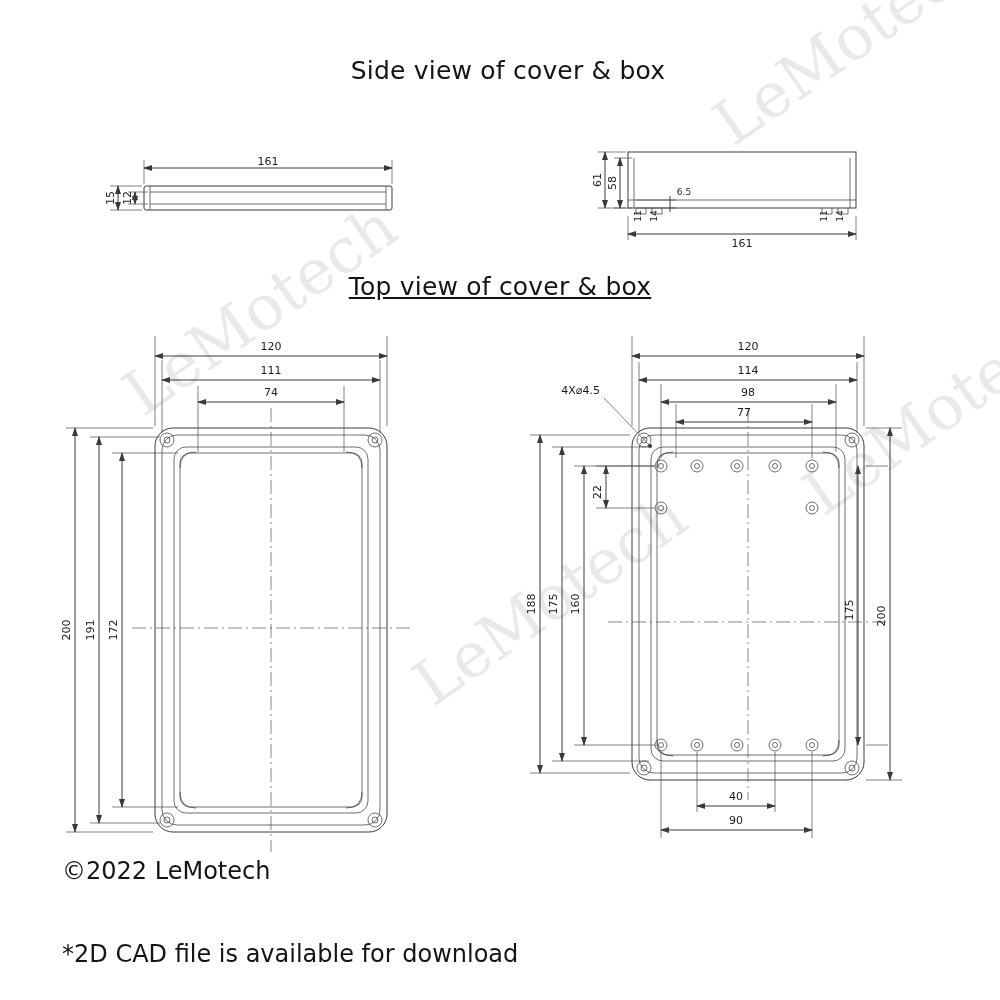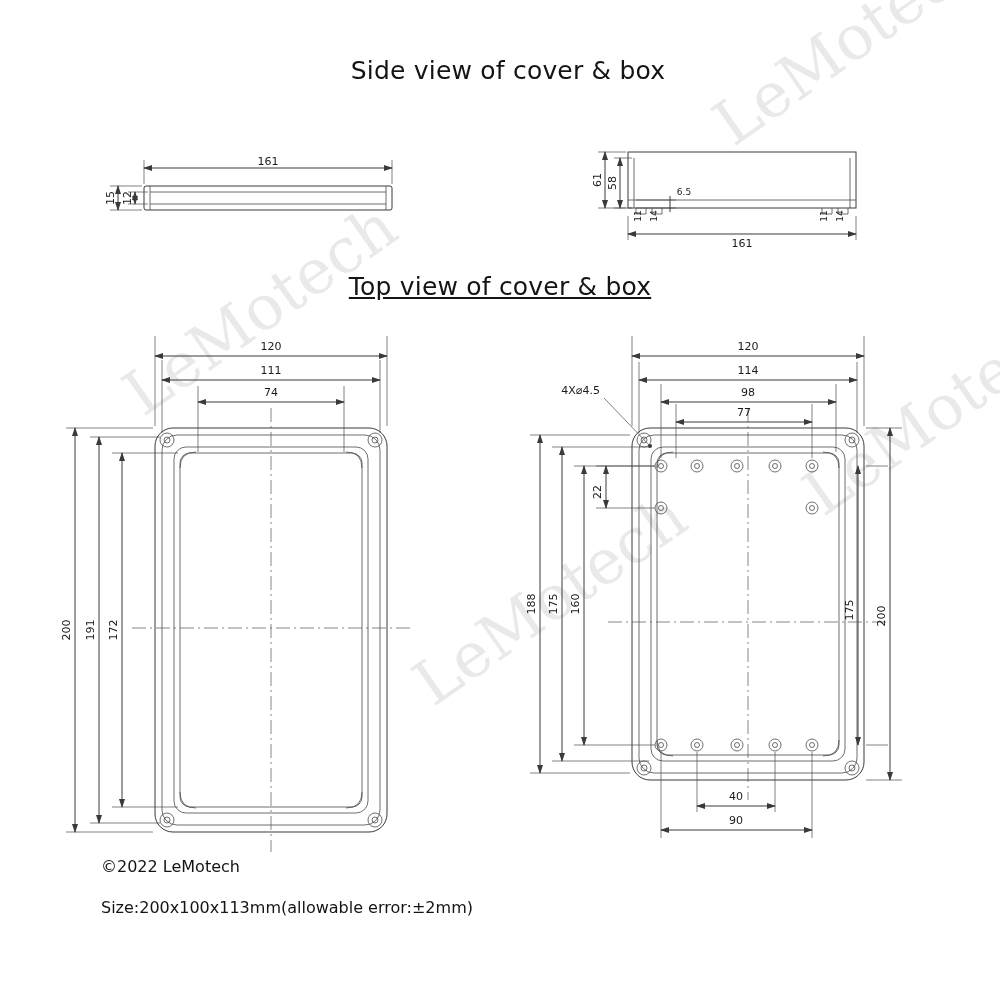--- a/index.html
+++ b/index.html
@@ -26,24 +26,23 @@
     font-size: 25px;
     letter-spacing: 0.2px;
     color: #141414;
   }
   #title-side { top: 56px; padding-left: 8px; }
   #title-top  { top: 272px; text-decoration: underline; }
 
   .footer {
     position: absolute;
     left: 62px;
-    font-size: 16px;
+    font-size: 24px;
     color: #141414;
     white-space: nowrap;
-    margin-left: 39px;
   }
   #footer-copy  { top: 857px; }
   #footer-size  { top: 898px; }
   #footer-cad   { top: 940px; }
 
   svg { position: absolute; left: 0; top: 0; }
   .wm {
     position: absolute;
     font-family: "DejaVu Serif", serif;
     font-size: 62px;
@@ -299,15 +298,15 @@
     <text class="dimtxt" x="557" y="604" text-anchor="middle" transform="rotate(-90 557 604)">175</text>
     <text class="dimtxt" x="579" y="604" text-anchor="middle" transform="rotate(-90 579 604)">160</text>
     <text class="dimtxt" x="601" y="492" text-anchor="middle" transform="rotate(-90 601 492)">22</text>
     <text class="dimtxt" x="853" y="610" text-anchor="middle" transform="rotate(-90 853 610)">175</text>
     <text class="dimtxt" x="885" y="616" text-anchor="middle" transform="rotate(-90 885 616)">200</text>
     <text class="dimtxt" x="736" y="800" text-anchor="middle">40</text>
     <text class="dimtxt" x="736" y="824" text-anchor="middle">90</text>
   </svg>
 
   <div class="footer" id="footer-copy">©2022 LeMotech</div>
-  <div class="footer" id="footer-size">Size:200x100x113mm(allowable error:±2mm)</div>
+  <div class="footer" id="footer-cad">*2D CAD file is available for download</div>
 
 </div>
 
 </body></html>

